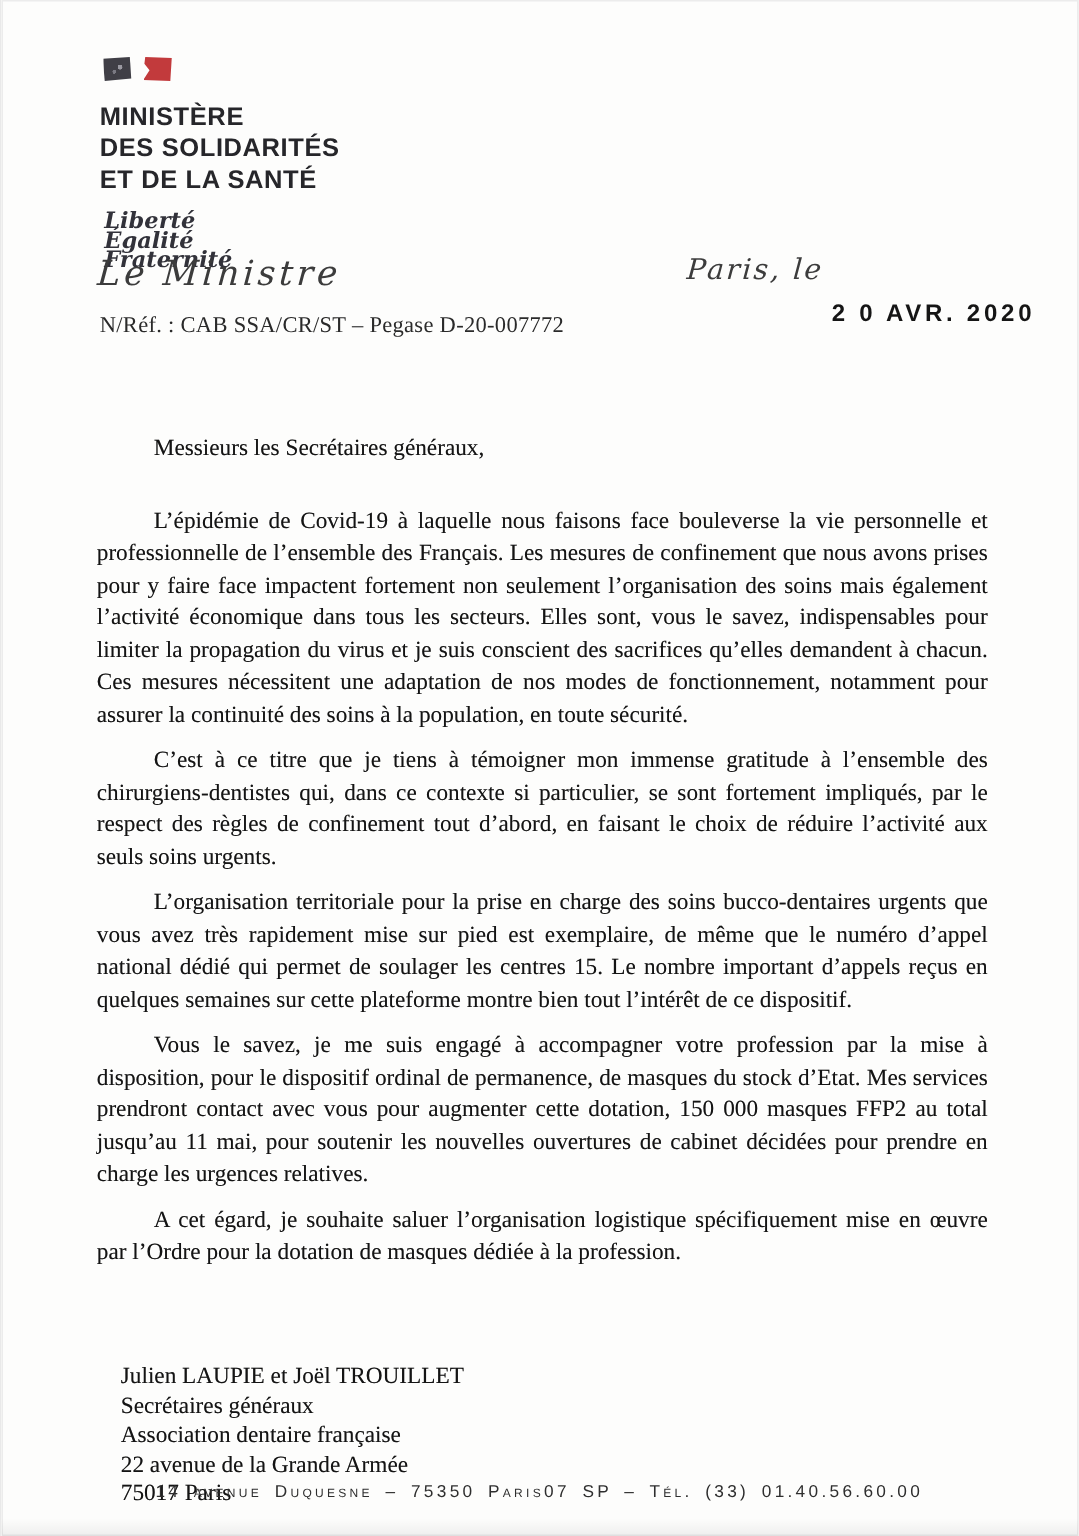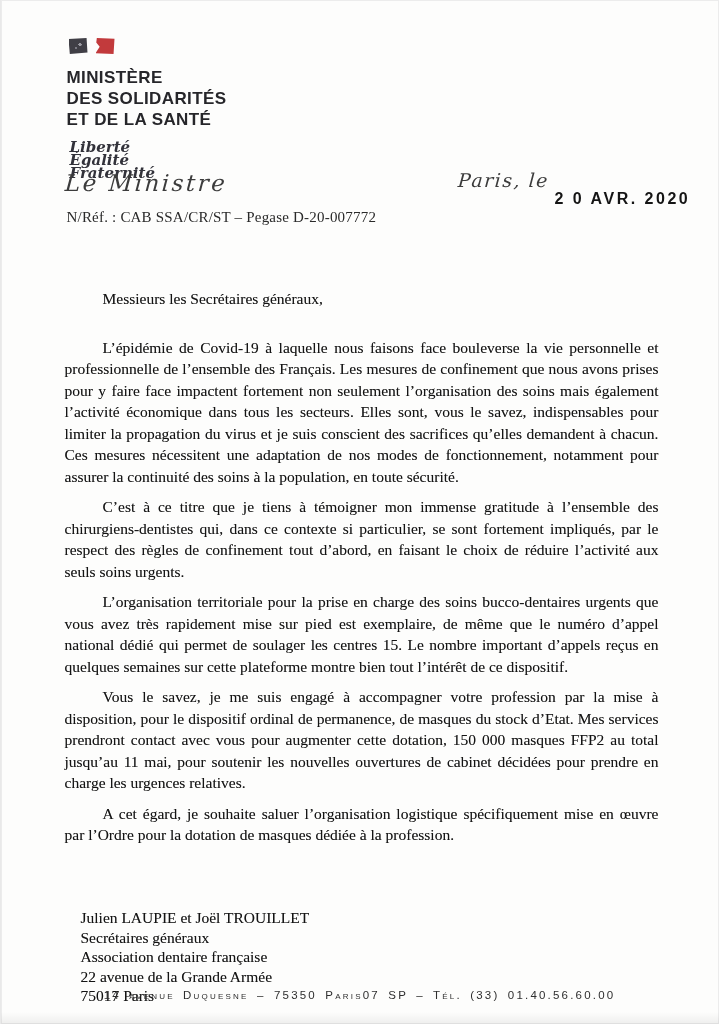--- a/index.html
+++ b/index.html
@@ -53,21 +53,21 @@
     font-size:23px; letter-spacing:2.5px; color:#3c3c3c;
     transform:skewX(-4deg);
   }
   .paris-script {
     position:absolute; left:457px; top:169px;
     font-family:"DejaVu Serif", serif; font-style:italic;
     font-size:19px; letter-spacing:1.5px; color:#3c3c3c;
     transform:skewX(-4deg); white-space:nowrap;
   }
   .date-stamp {
-    position:absolute; left:554px; top:190px;
+    position:absolute; left:554px; top:201px;
     font-family:"Liberation Sans", sans-serif; font-weight:bold;
     font-size:16px; letter-spacing:2.5px; color:#151515;
     white-space:nowrap;
   }
   .reference {
     position:absolute; left:66px; top:209px;
     font-size:15px; color:#2a2a2a; letter-spacing:0.2px;
   }
 
   

